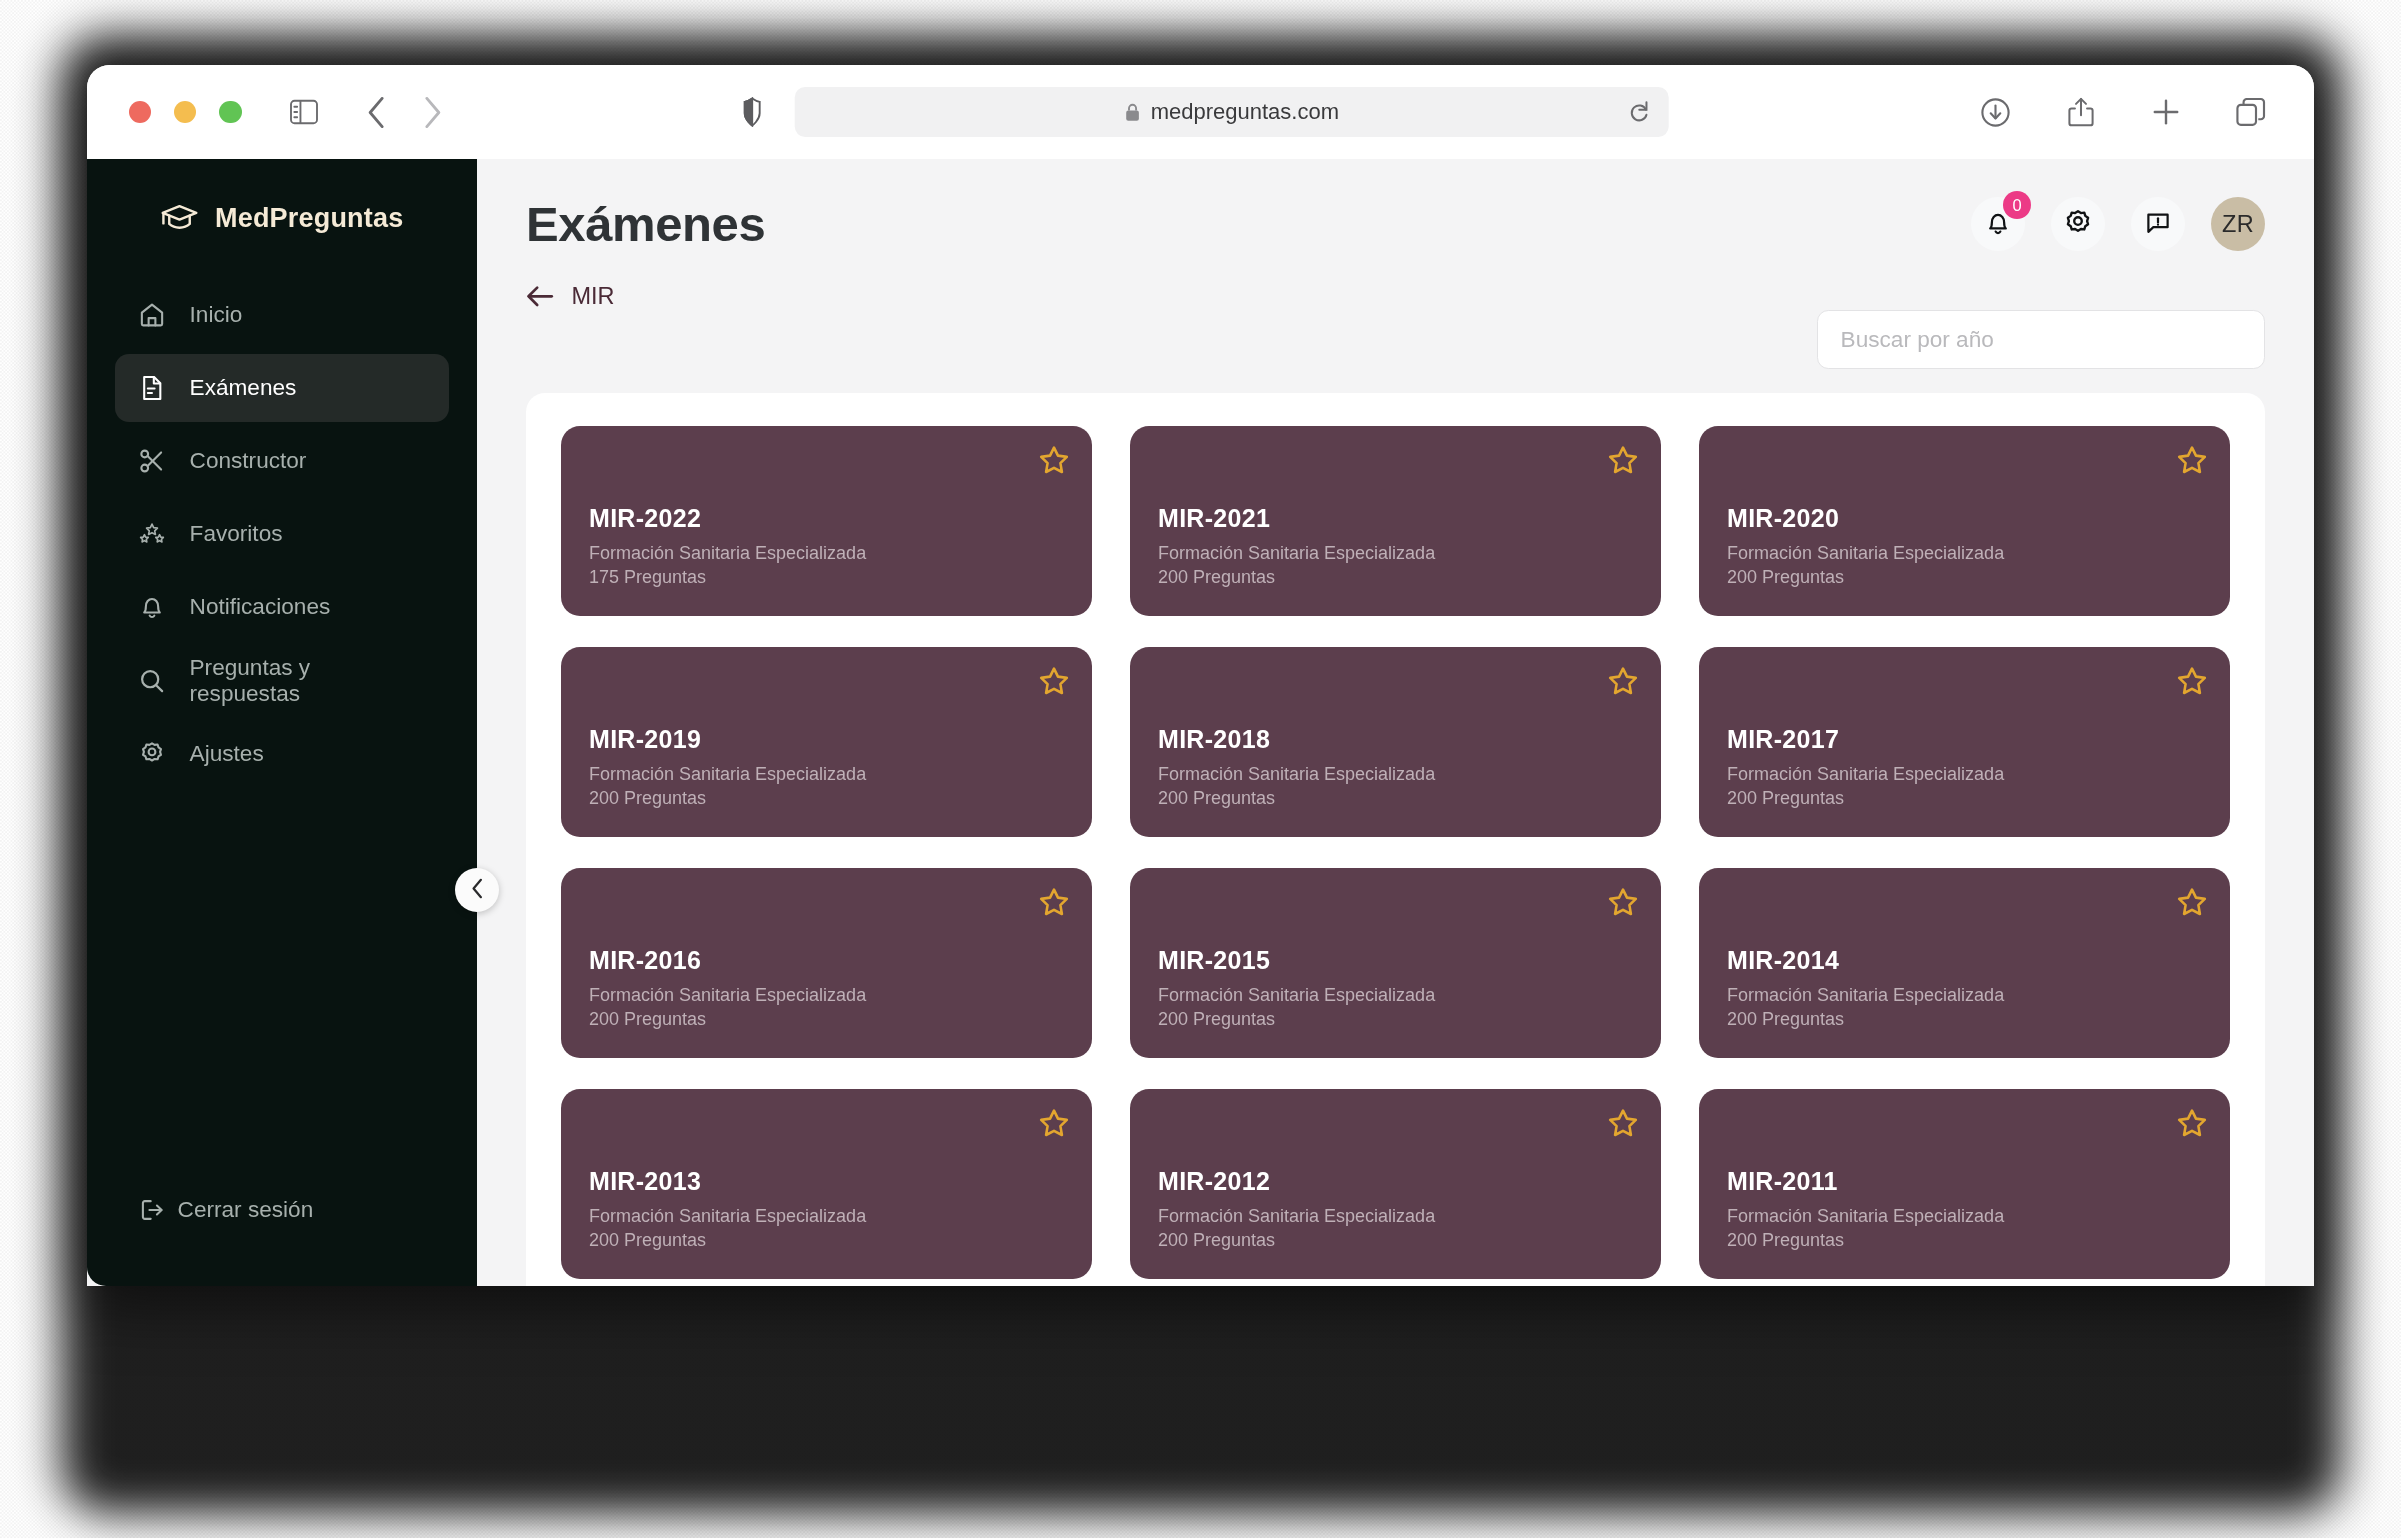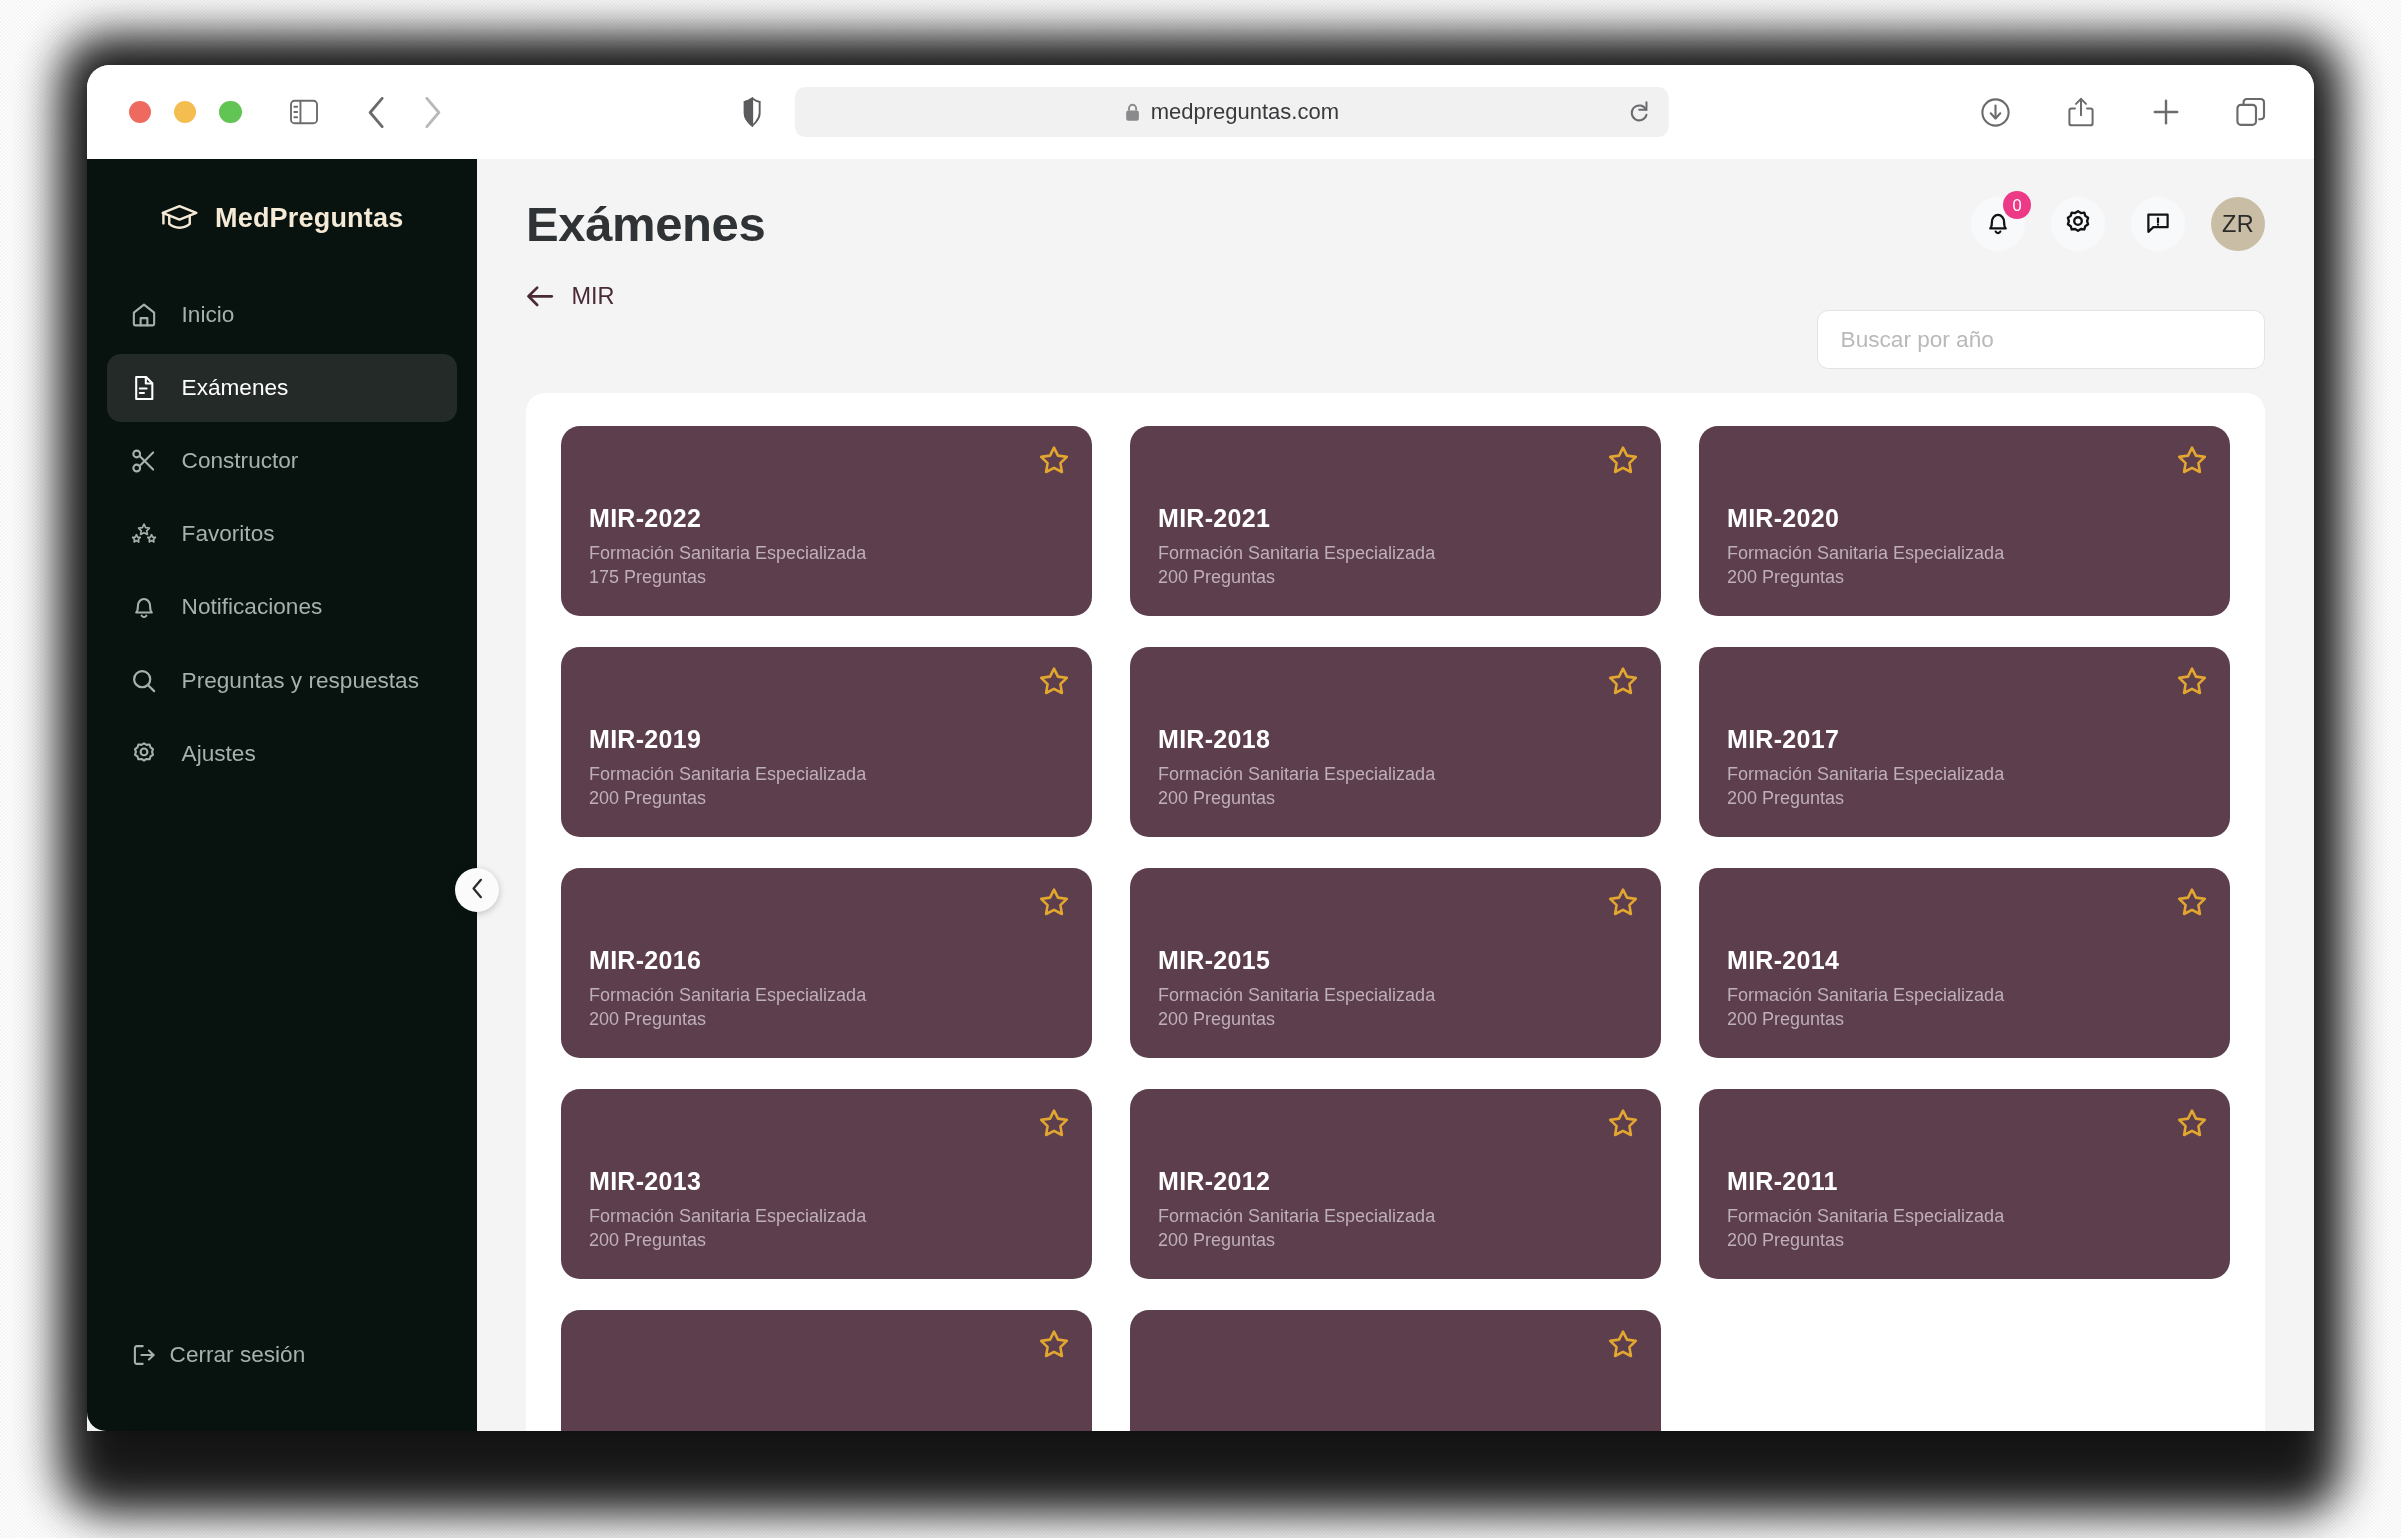--- a/index.html
+++ b/index.html
@@ -33,21 +33,21 @@
     filter: blur(22.6px);
     opacity: .92;
   }
 
   
   .window {
     position: absolute;
     left: 87px;
     top: 65px;
     width: 2227px;
-    height: 1366px;
+    height: 1221px;
     border-radius: 22.6px 22.6px 0 0;
     overflow: hidden;
     background: #ffffff;
     box-shadow: 0 17.4px 61px rgba(0,0,0,.55);
   }
 
   
   .toolbar {
     height: 94px;
     background: #ffffff;
@@ -119,21 +119,21 @@
     position: relative;
   }
 
   
   .sidebar {
     width: 390px;
     flex: none;
     background: #081310;
     display: flex;
     flex-direction: column;
-    padding: 0 20px;
+    padding: 0 28px;
     position: relative;
     border-bottom-left-radius: 19px;
   }
   .brand {
     display: flex; align-items: center; gap: 17.4px;
     justify-content: center;
     padding: 44px 0 38px 0;
   }
   .brand-name { color: #f5ead6; font-size: 27px; font-weight: bold; letter-spacing: 0.2px; }
   .cap-icon { color: #f5ead6; display: flex; }

